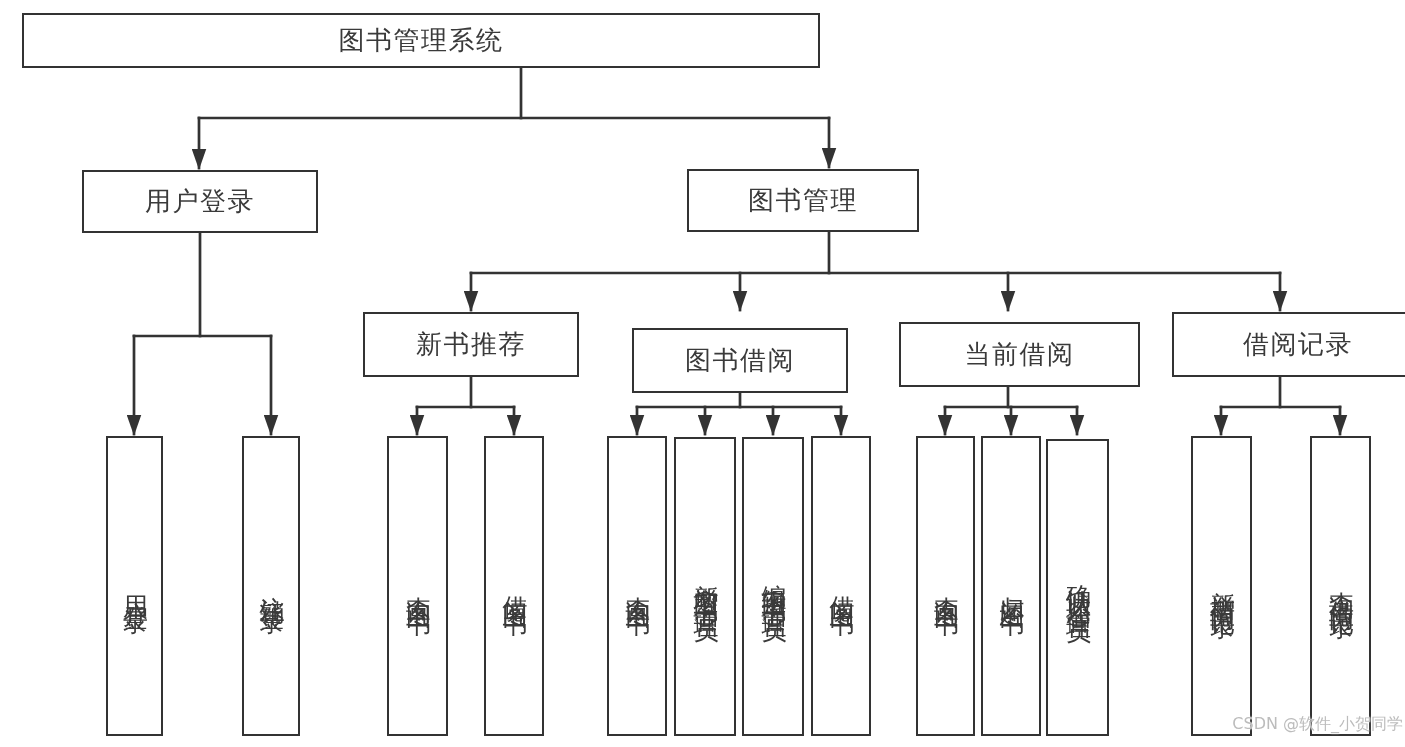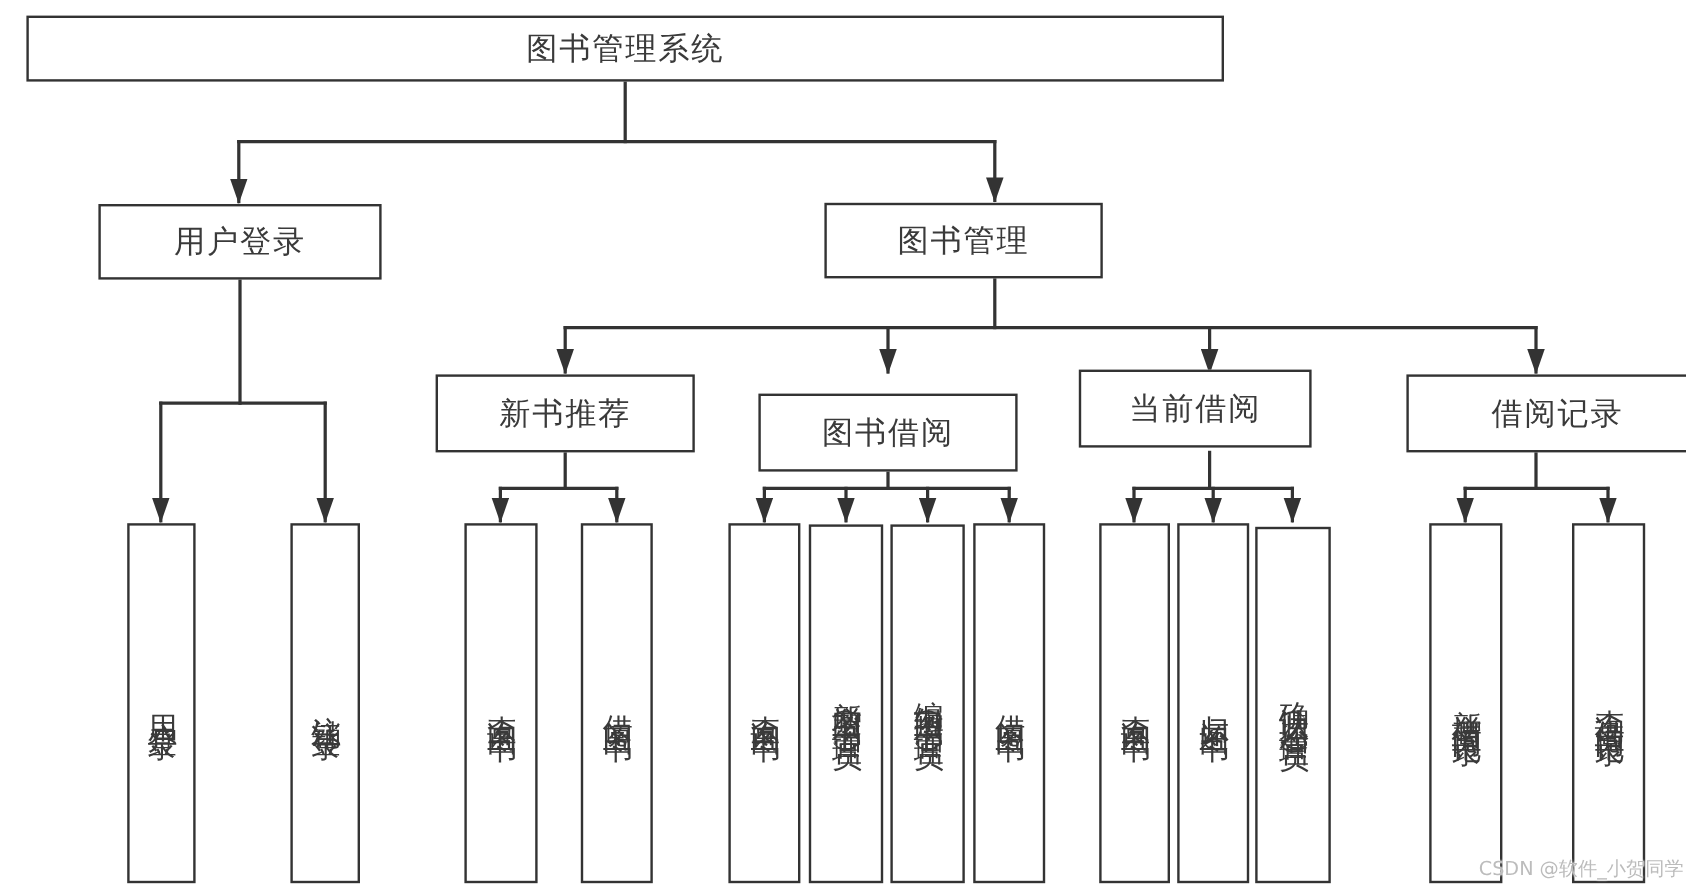--- a/index.html
+++ b/index.html
@@ -91,38 +91,38 @@
     <path d="M945,407 V434" marker-end="url(#arrow)"></path>
     <path d="M1011,407 V434" marker-end="url(#arrow)"></path>
     <path d="M1077,407 V434" marker-end="url(#arrow)"></path>
 
     <path d="M1280,377 V407"></path>
     <path d="M1221,407 H1340"></path>
     <path d="M1221,407 V434" marker-end="url(#arrow)"></path>
     <path d="M1340,407 V434" marker-end="url(#arrow)"></path>
   </svg>
 
-  <div class="box hbox" style="left:22px; top:13px; width:998px; height:55px;">
+  <div class="box hbox" style="left:22px; top:13px; width:798px; height:55px;">
     <span>图书管理系统</span>
   </div>
 
   <div class="box hbox" style="left:82px; top:170px; width:236px; height:63px;">
     <span>用户登录</span>
   </div>
   <div class="box hbox" style="left:687px; top:169px; width:232px; height:63px;">
     <span>图书管理</span>
   </div>
 
   <div class="box hbox" style="left:363px; top:312px; width:216px; height:65px;justify-content:center;">
     <span>新书推荐</span>
   </div>
   <div class="box hbox" style="left:632px; top:328px; width:216px; height:65px;">
     <span>图书借阅</span>
   </div>
-  <div class="box hbox" style="left:899px; top:308px; width:194px; height:65px;">
+  <div class="box hbox" style="left:899px; top:322px; width:241px; height:65px;">
     <span>当前借阅</span>
   </div>
   <div class="box hbox" style="left:1172px; top:312px; width:252px; height:65px;">
     <span>借阅记录</span>
   </div>
 
   <div class="box vbox" style="left:106px; top:436px; width:57px; height:300px;">
     <span class="vlabel">用户登录</span>
   </div>
   <div class="box vbox" style="left:242px; top:436px; width:58px; height:300px;">

